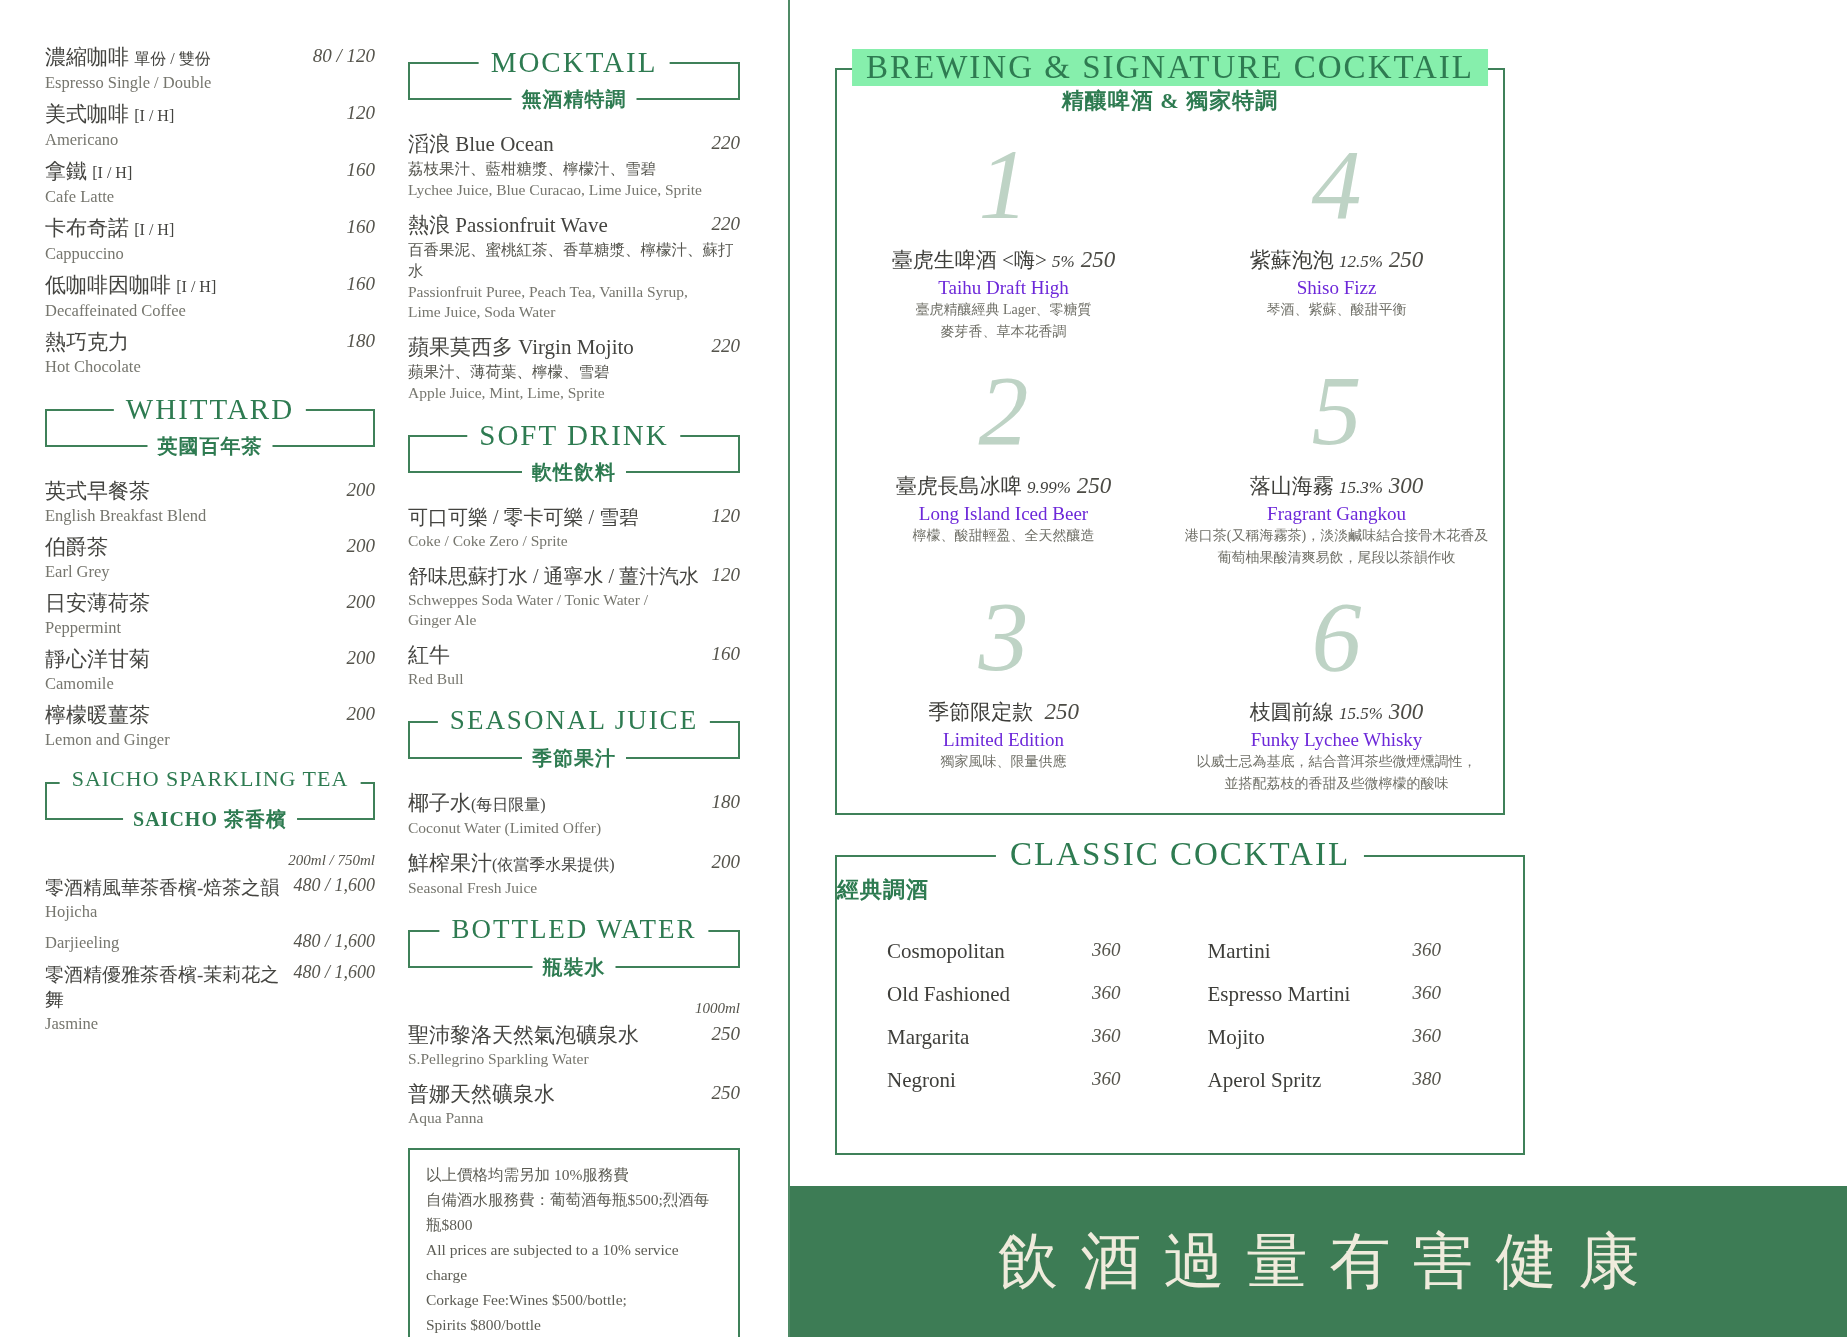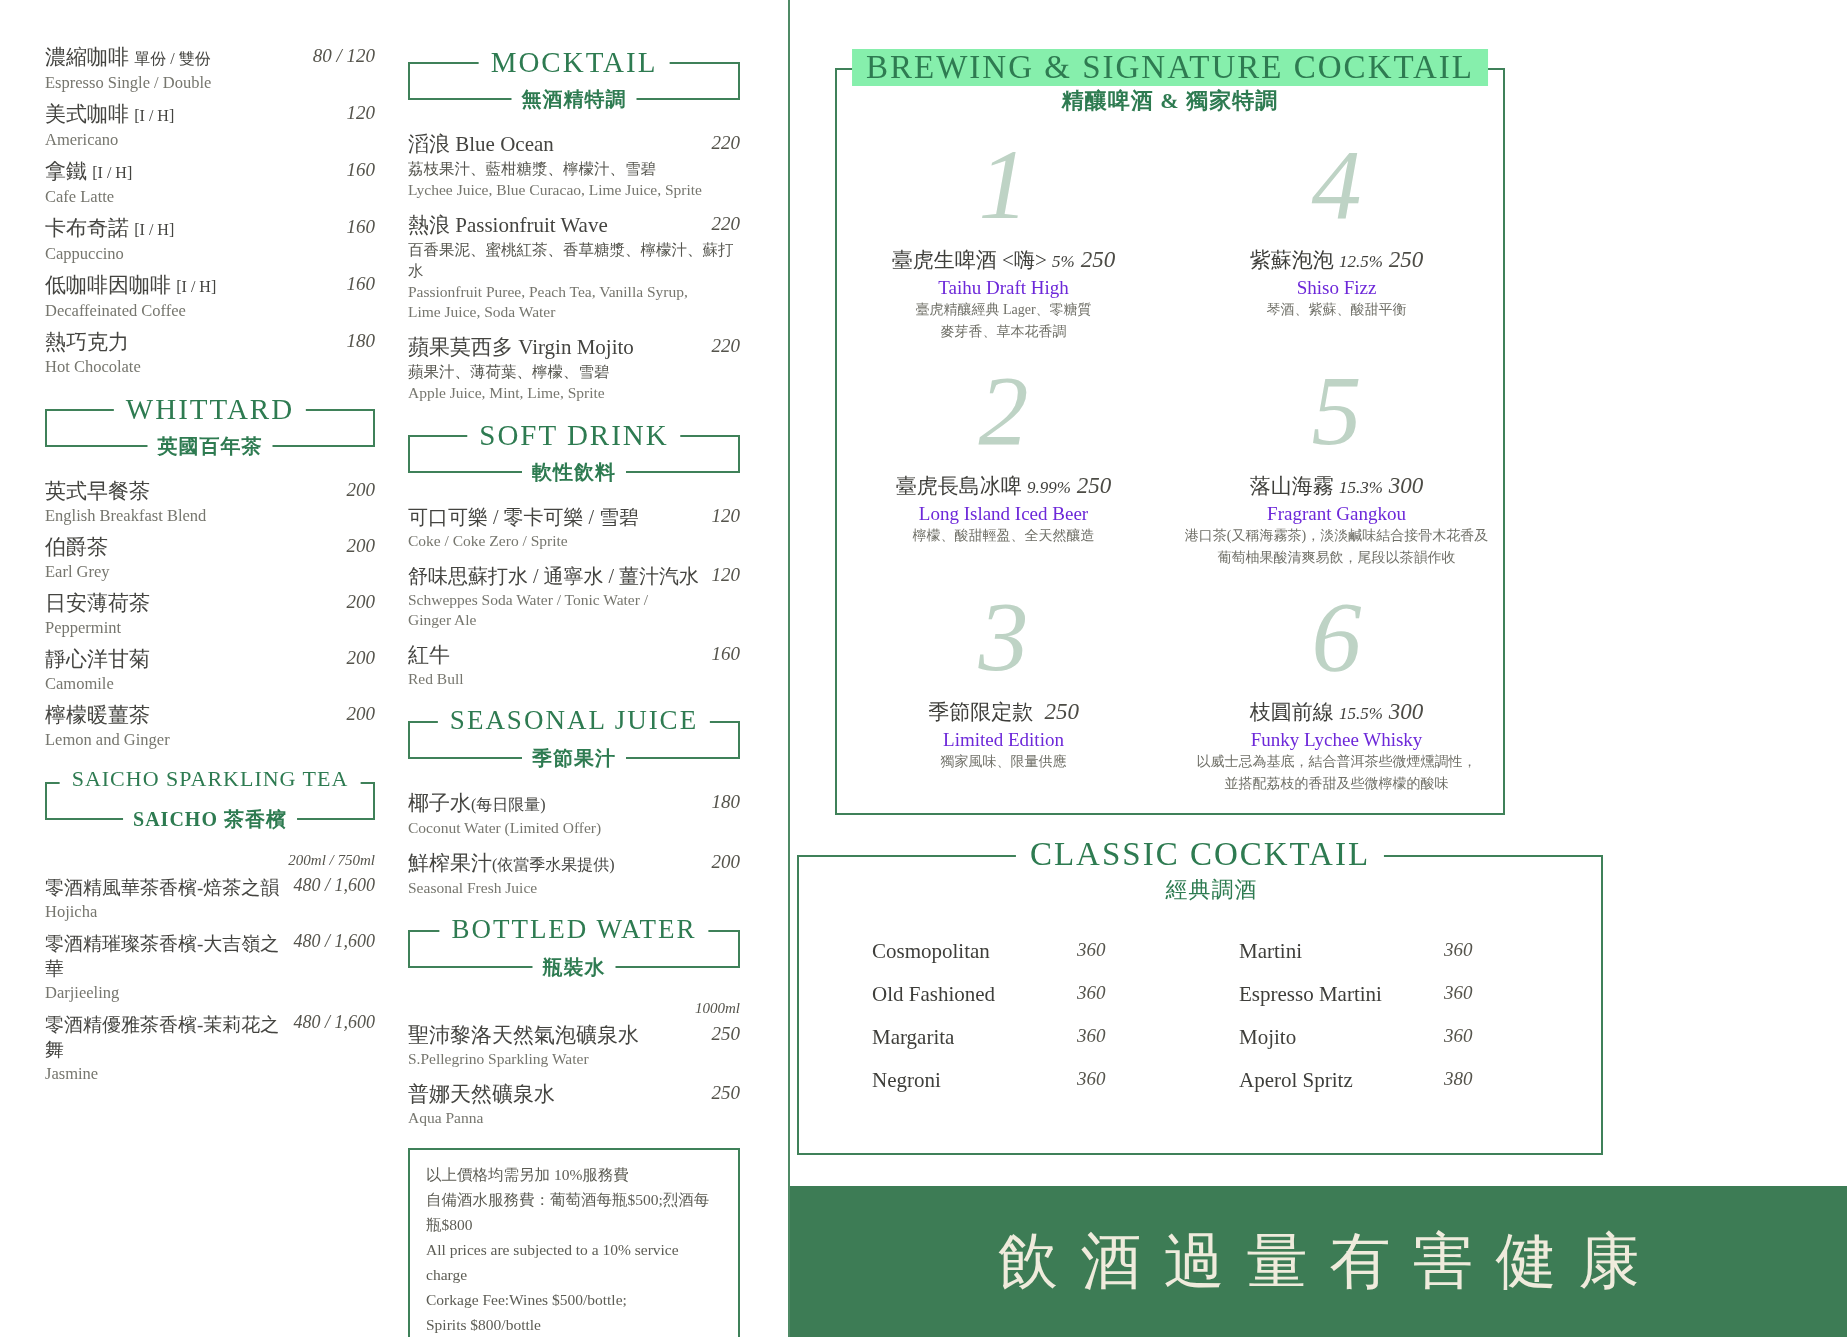--- a/index.html
+++ b/index.html
@@ -55,24 +55,24 @@
   .bgrid{display:grid;grid-template-columns:1fr 1fr;grid-auto-rows:226px;margin-top:14px;}
   .bcell{text-align:center;}
   .bnum{font-size:100px;line-height:110px;height:112px;font-style:italic;color:var(--numgreen);}
   .bname{font-size:21px;color:#3e3e3a;margin-top:4px;}
   .babv{font-style:italic;font-size:17px;color:#3e3e3a;}
   .bpr{font-style:italic;font-size:23px;color:#4c4b45;margin-left:6px;}
   .ben{font-size:19px;color:#6d28d9;margin-top:3px;}
   .bdesc{font-size:14px;line-height:22px;color:#6f6f67;}
 
   
-  .classic-box{position:absolute;left:797px;top:855px;width:806px;height:300px;border:2px solid var(--line);padding-left:23px;}
+  .classic-box{position:absolute;left:835px;top:855px;width:690px;height:300px;border:2px solid var(--line);}
   .classic-box .ct{position:absolute;top:-21px;left:50%;transform:translateX(-50%);background:#fff;
         padding:0 14px;color:var(--green);font-size:33px;letter-spacing:2px;white-space:nowrap;}
-  .csub{text-align:center;margin-top:18px;font-size:22px;font-weight:normal;color:var(--green);letter-spacing:1px;}
+  .csub{margin-top:18px;font-size:22px;font-weight:bold;color:var(--green);letter-spacing:1px;}
   .ccols{display:flex;padding:0 50px;margin-top:34px;}
   .ccol{flex:1;}
   .ccol.r{padding-left:55px;}
   .crow{display:flex;margin-bottom:18px;}
   .cn{width:205px;font-size:21px;color:#3e3e3a;}
   .cp{font-style:italic;font-size:19px;color:var(--price);}
 
   
   .banner{position:absolute;left:790px;top:1186px;width:1057px;height:151px;background:#3d7c55;
           display:flex;align-items:center;justify-content:center;}
@@ -179,21 +179,20 @@
 
     <div class="row sa">
       <div>
         <div class="nm">零酒精風華茶香檳-焙茶之韻</div>
         <div class="en">Hojicha</div>
       </div>
       <div class="pr">480 / 1,600</div>
     </div>
     <div class="row sa">
       <div>
-        <div class="nm">零酒精璀璨茶香檳-大吉嶺之華</div>
         <div class="en">Darjieeling</div>
       </div>
       <div class="pr">480 / 1,600</div>
     </div>
     <div class="row sa">
       <div>
         <div class="nm">零酒精優雅茶香檳-茉莉花之舞</div>
         <div class="en">Jasmine</div>
       </div>
       <div class="pr">480 / 1,600</div>

